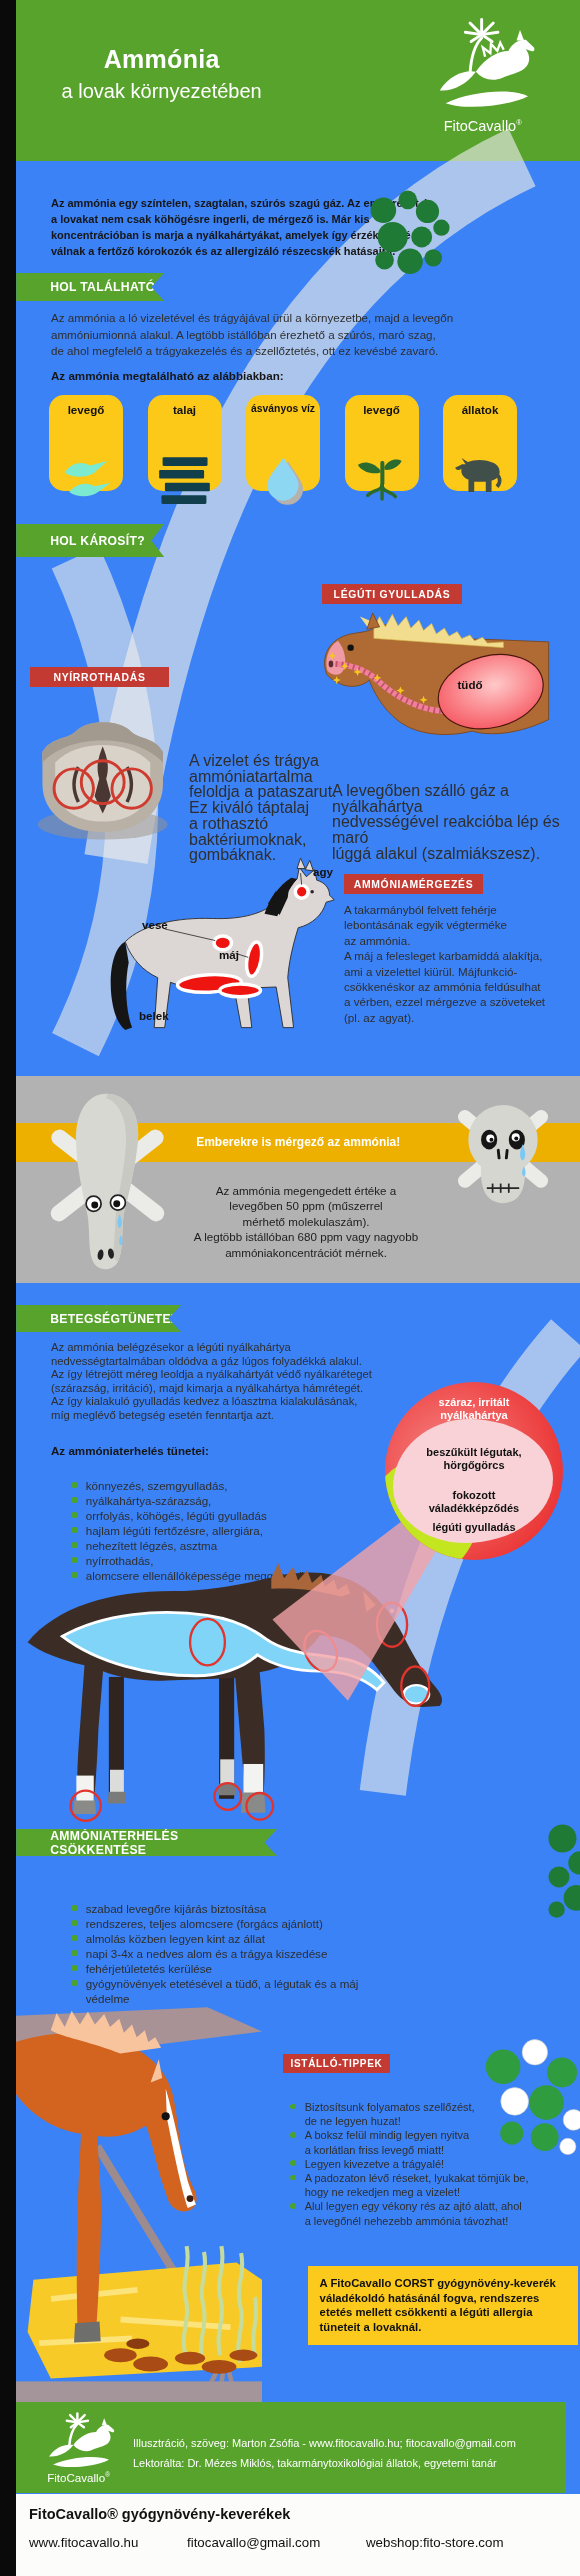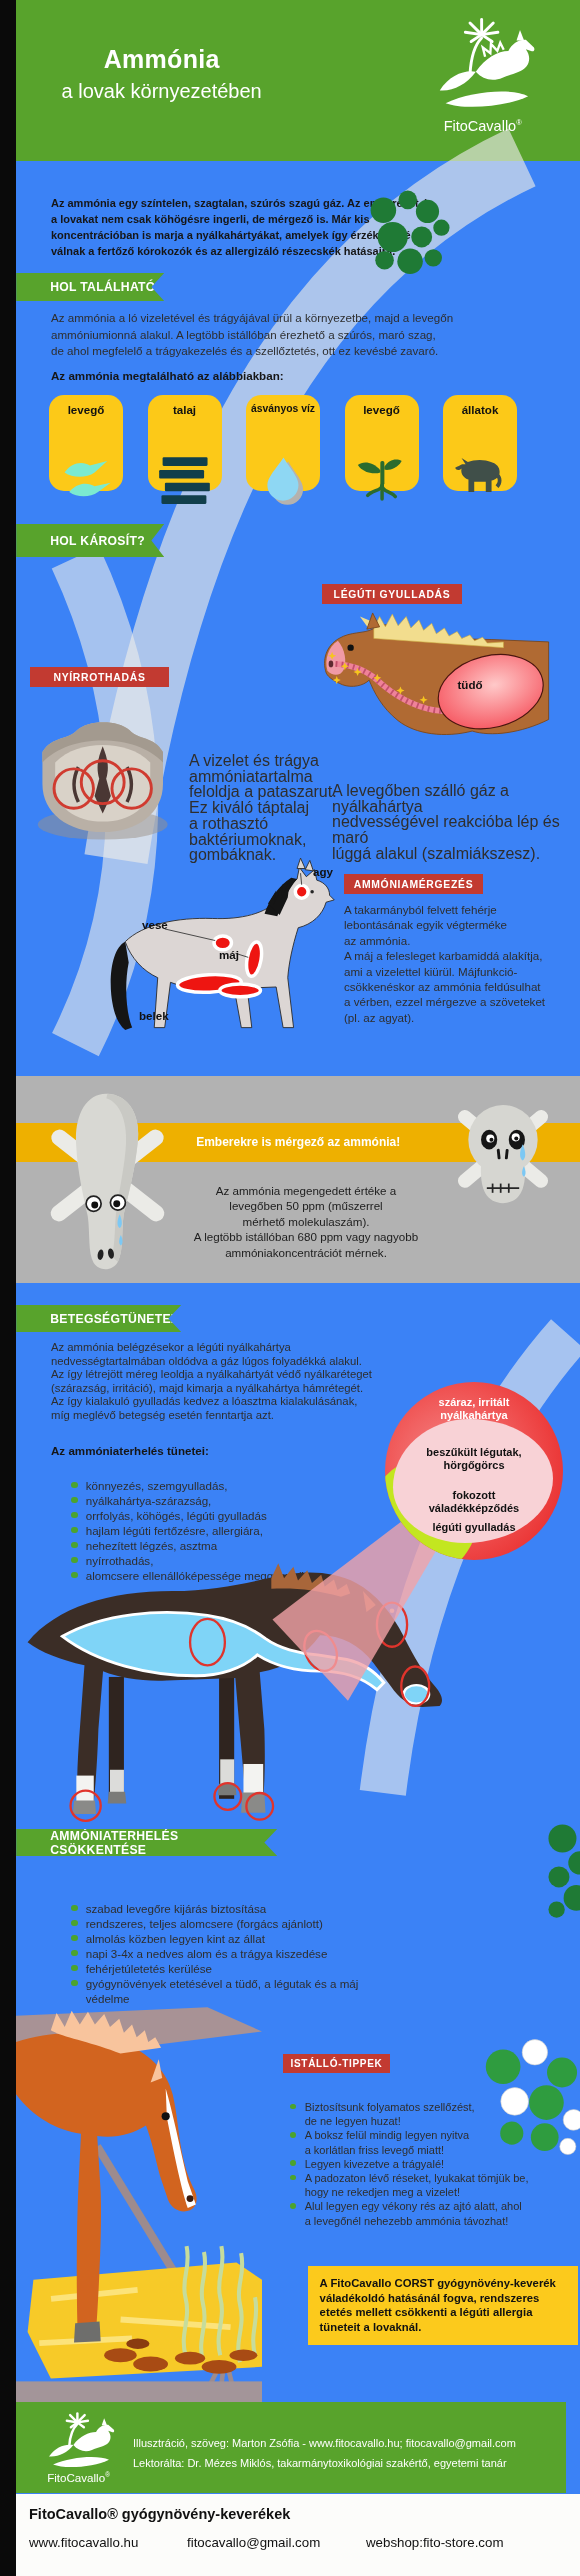--- a/index.html
+++ b/index.html
@@ -511,21 +511,21 @@
     <path d="M36 112 C52 88 78 80 96 84 C80 104 58 114 36 112 Z" fill="#fff"></path>
     <path d="M46 132 C90 112 158 108 184 120 C148 138 76 144 46 132 Z" fill="#fff"></path>
     <path d="M96 84 C112 62 134 52 152 52 C158 40 170 33 182 34 L196 46 C198 50 196 54 191 52 L182 49 C189 58 190 70 183 78 C174 88 156 90 142 96 C126 103 108 98 96 84 Z" fill="#fff"></path>
     <path d="M166 35 L172 18 L179 35 Z" fill="#fff"></path>
   </svg>
   <div class="abs" style="left:29px;top:2471px;width:99px;text-align:center;color:#fff;font-size:11.6px;">
     <span>FitoCavallo</span><sup style="font-size:6.4px;">®</sup>
   </div>
   <div class="abs credits">
     <div>Illusztráció, szöveg: Marton Zsófia - www.fitocavallo.hu; fitocavallo@gmail.com</div>
-    <div>Lektorálta: Dr. Mézes Miklós, takarmánytoxikológiai szakértő, egyetemi tanár</div>
+    <div>Lektorálta: Dr. Mézes Miklós, takarmánytoxikológiai állatok, egyetemi tanár</div>
   </div>
   <div class="abs footwhite"></div>
   <div class="abs prodline">FitoCavallo® gyógynövény-keverékek</div>
   <div class="abs flink" style="left:29px;">www.fitocavallo.hu</div>
   <div class="abs flink" style="left:187px;">fitocavallo@gmail.com</div>
   <div class="abs flink" style="left:366px;">webshop:fito-store.com</div>
 
 </div>
 
 

